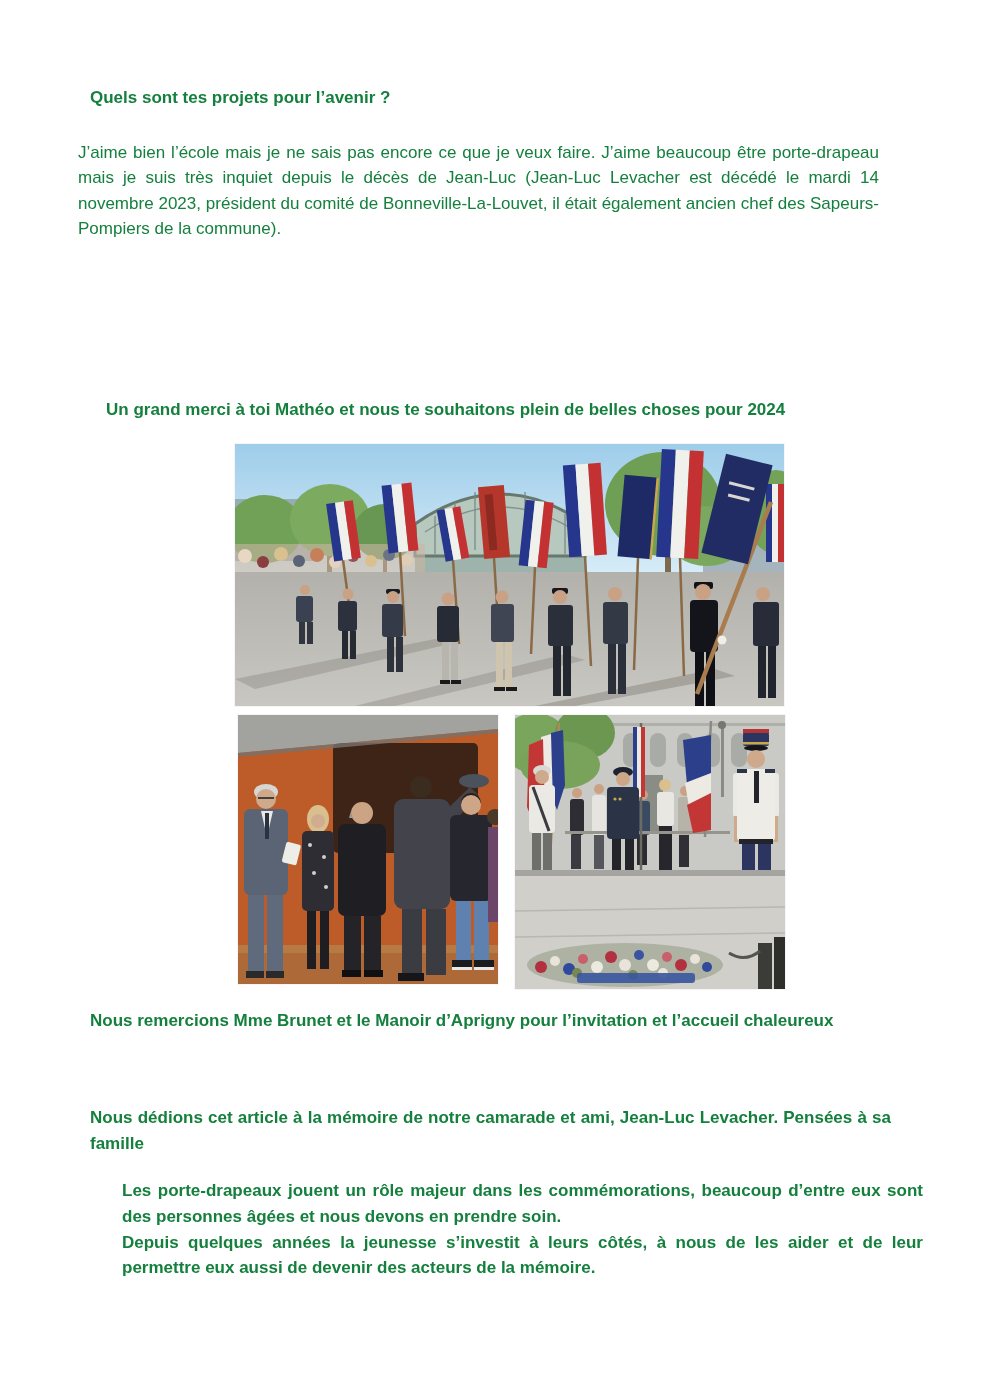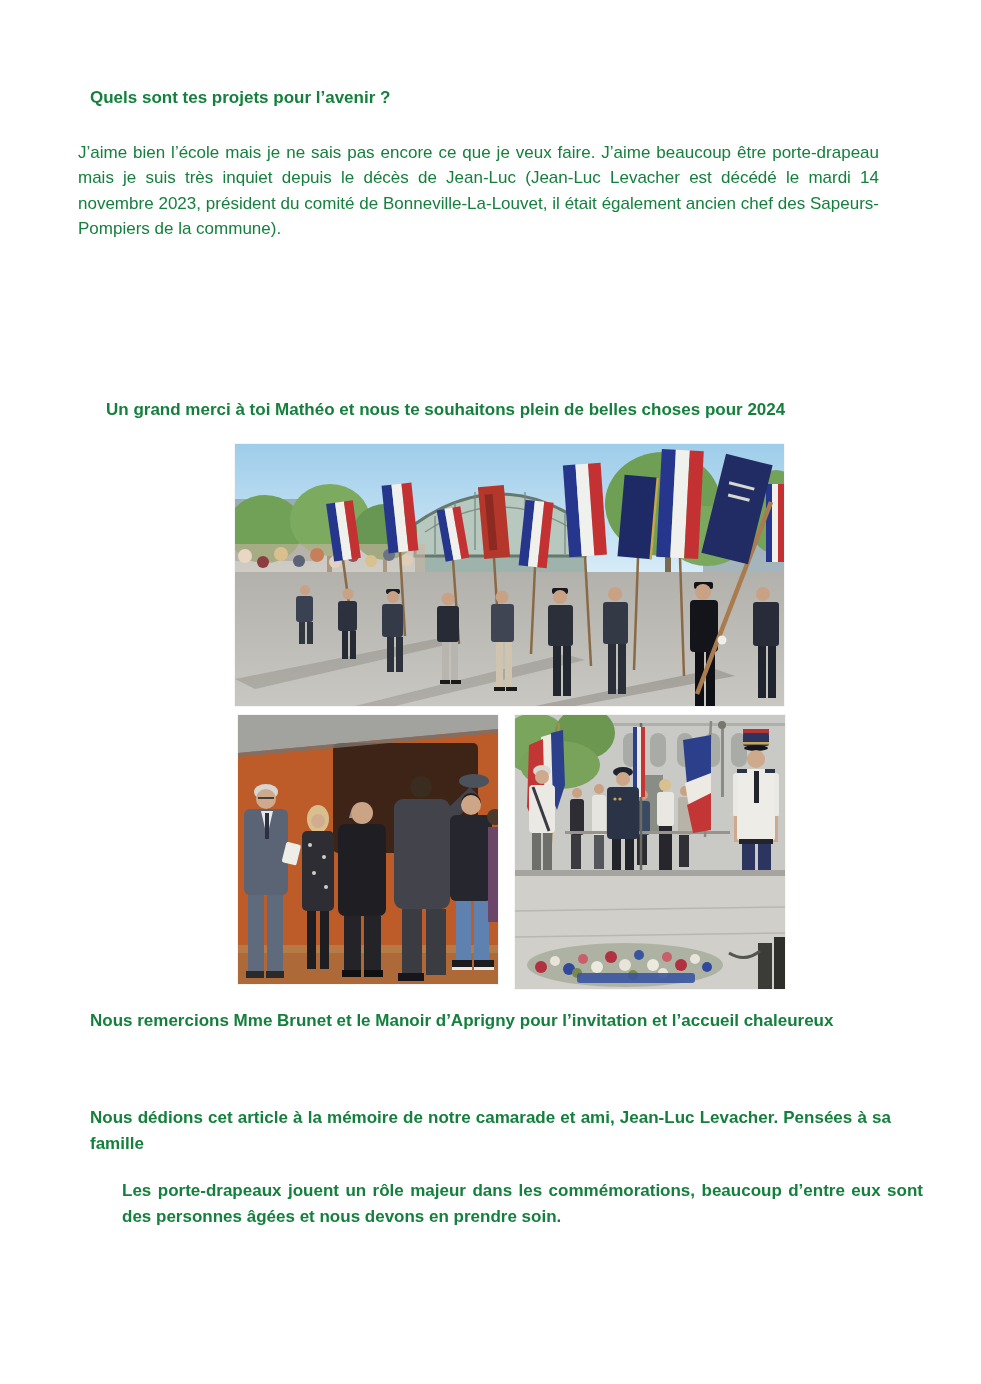--- a/index.html
+++ b/index.html
@@ -382,15 +382,16 @@
   </div>
 
   <div class="credits">
     <p>Nous remercions Mme Brunet et le Manoir d’Aprigny pour l’invitation et l’accueil chaleureux</p>
   </div>
 
   <p class="dedication">Nous dédions cet article à la mémoire de notre camarade et ami, Jean-Luc Levacher. Pensées à sa famille</p>
 
   <div class="closing">
     <p>Les porte-drapeaux jouent un rôle majeur dans les commémorations, beaucoup d’entre eux sont des personnes âgées et nous devons en prendre soin.</p>
+    <p>Depuis quelques années la jeunesse s’investit à leurs côtés, à nous de les aider et de leur permettre eux aussi de devenir des acteurs de la mémoire.</p>
   </div>
 
 </div>
 
 </body></html>

